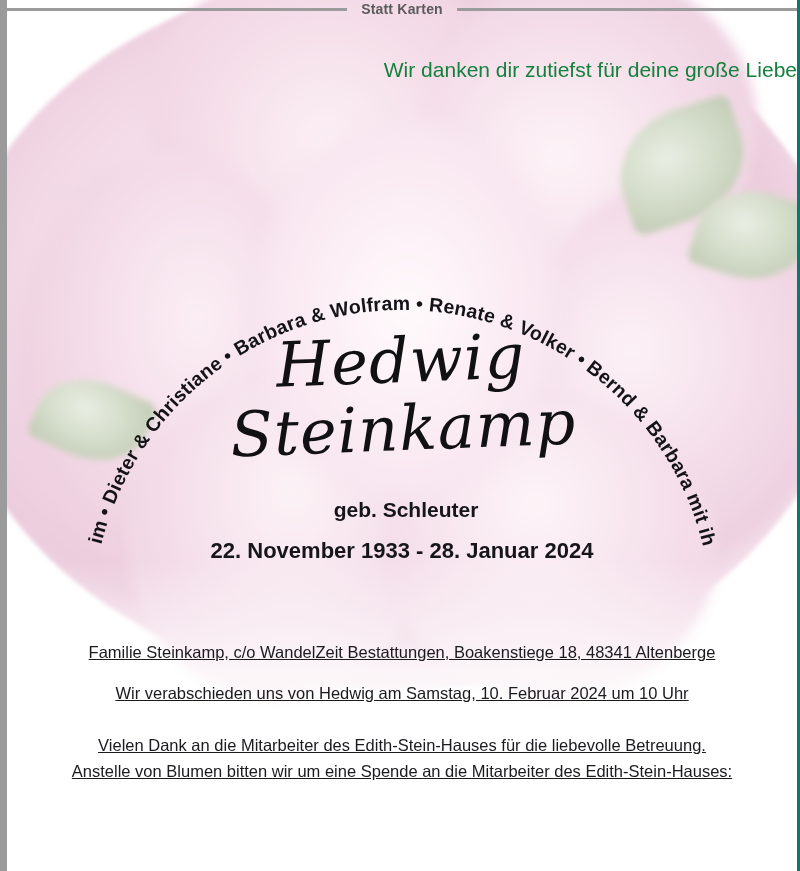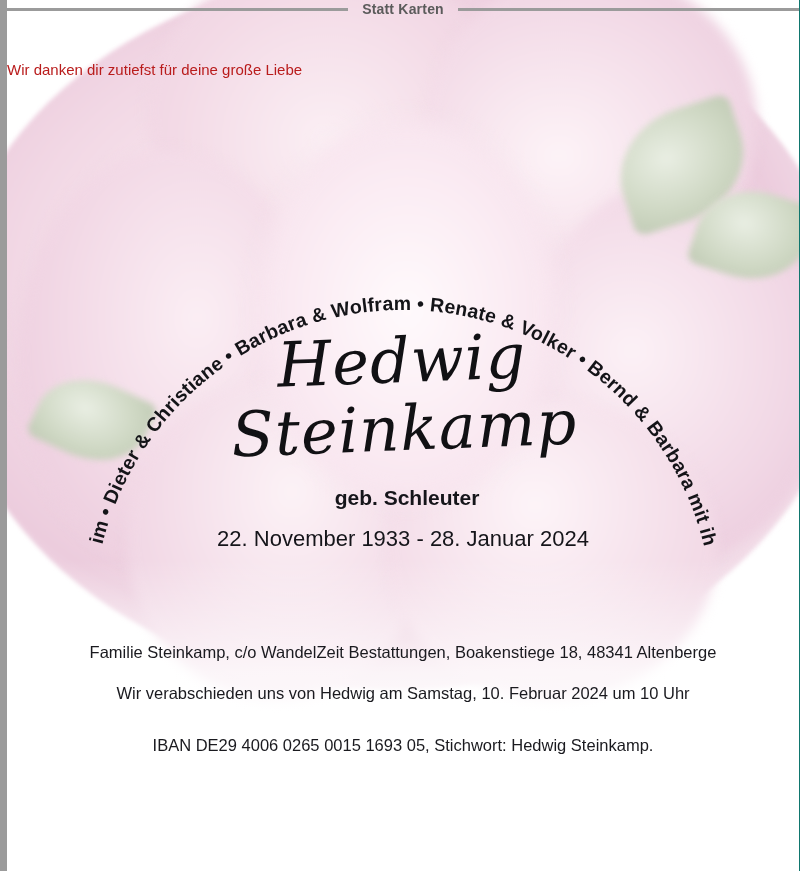--- a/index.html
+++ b/index.html
@@ -14,21 +14,21 @@
     color: #1a1a1a;
     overflow: hidden;
   }
 
   .card {
     position: relative;
     width: 800px;
     height: 871px;
     box-sizing: border-box;
     border-left: 7px solid #9b9b9b;
-    border-right: 1px solid #0f766e;
+    border-right: 3px solid #0f766e;
     background: #ffffff;
     overflow: hidden;
   }
 
   
   .floral {
     position: absolute;
     inset: 0;
     overflow: hidden;
     z-index: 0;
@@ -104,24 +104,24 @@
     position: relative;
     z-index: 3;
     width: 100%;
     height: 100%;
   }
 
   .thanks {
     position: absolute;
     top: 55px;
     left: 0; right: 0;
-    text-align: left;
-    font-size: 15px;
+    text-align: right;
+    font-size: 21px;
     line-height: 30px;
-    color: #b91c1c;
+    color: #15803d;
   }
 
   
   .arc-wrap {
     position: absolute;
     left: 50%;
     top: 150px;
     transform: translateX(-50%);
     width: 640px;
     height: 420px;
@@ -146,38 +146,39 @@
     font-style: italic;
     font-weight: 400;
     font-size: 62px;
     line-height: 62px;
     color: #111114;
     letter-spacing: 1px;
     transform: rotate(-2.2deg);
   }
   .script .l2 { display: block; margin-top: 6px; }
   .born {
-    margin-top: 26px;
+    margin-top: 38px;
     font-size: 21px;
     font-weight: 700;
     color: #15151a;
     padding-left: 8px;
   }
   .dates {
     margin-top: 16px;
     font-size: 22px;
-    font-weight: 400;
+    font-weight: 700;
     color: #15151a;
   }
 
   .footer {
     position: absolute;
     left: 0; right: 0;
     top: 640px;
     text-align: center;
+    text-decoration: underline;
   }
   .footer .addr {
     font-size: 16.5px;
     line-height: 24px;
     color: #1a1a1f;
   }
   .footer .para {
     margin-top: 16px;
     font-size: 16.5px;
     line-height: 26px;
@@ -241,18 +242,19 @@
     </div>
 
     <div class="footer">
       <div class="addr">Familie Steinkamp, c/o WandelZeit Bestattungen, Boakenstiege 18, 48341 Altenberge</div>
 
       <div class="para">
         <div>Wir verabschieden uns von Hedwig am Samstag, 10. Februar 2024 um 10 Uhr</div>
       </div>
 
       <div class="para last">
-        <div>IBAN DE29 4006 0265 0015 1693 05, Stichwort: Hedwig Steinkamp.</div>
+        <div>Vielen Dank an die Mitarbeiter des Edith-Stein-Hauses für die liebevolle Betreuung.</div>
+        <div>Anstelle von Blumen bitten wir um eine Spende an die Mitarbeiter des Edith-Stein-Hauses:</div>
       </div>
     </div>
 
   </div>
 </div>
 
 </body></html>

